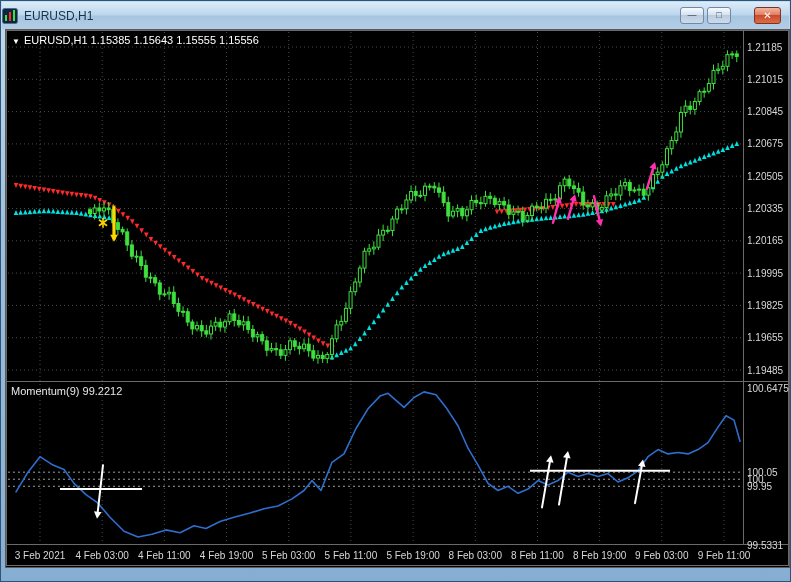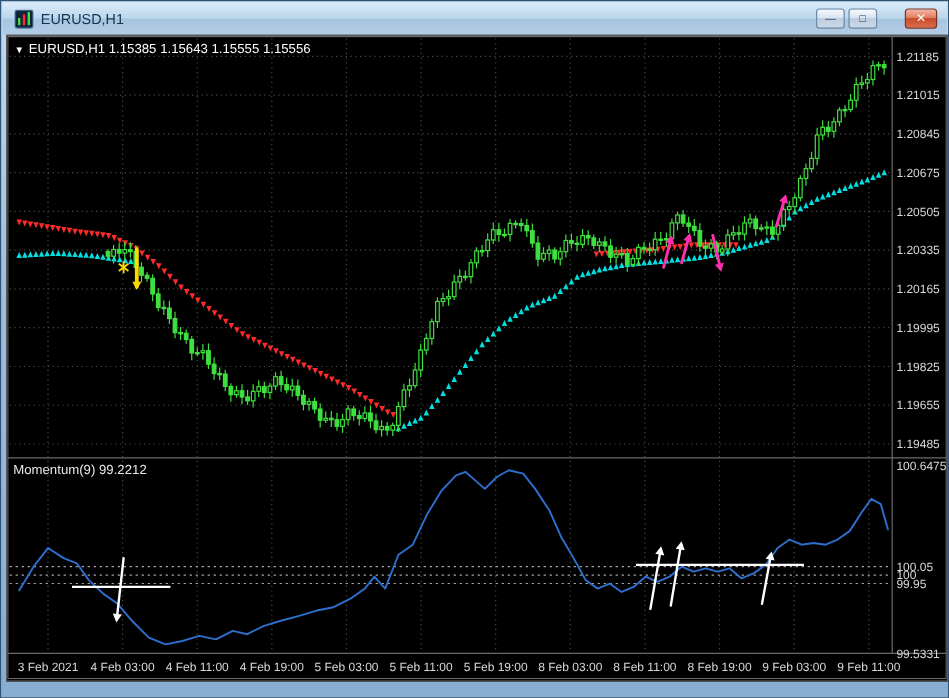--- a/index.html
+++ b/index.html
@@ -5,21 +5,21 @@
   html,body{margin:0;padding:0;background:#e8e8e8;}
   .window{
     position:relative;width:791px;height:582px;box-sizing:border-box;
     border:1px solid #2f5376;
     background:linear-gradient(180deg,#c2dcf2 0%,#9dc0de 40%,#86aed2 100%);
     font-family:"Liberation Sans",sans-serif;
     overflow:hidden;
   }
   .titlebar{
     position:absolute;left:1px;top:1px;right:1px;height:27px;
-    display:flex;align-items:center;padding:0 10px;box-sizing:border-box;
+    display:flex;align-items:center;padding:0 0;box-sizing:border-box;
     background:linear-gradient(180deg,#dcecf9 0%,#bcd6ec 48%,#a7c5e0 52%,#b4cde6 100%);
   }
   .title-icon{width:16px;height:16px;flex:0 0 auto;}
   .window-title{font-size:12px;color:#16324f;margin-left:6px;white-space:nowrap;}
   .win-buttons{position:absolute;right:8px;top:5px;display:flex;align-items:center;}
   .wbtn{
     width:24px;height:17px;border:1px solid #6e8aa6;border-radius:3px;
     background:linear-gradient(#f7fafd,#d7e3f0 45%,#bcccdf 50%,#ccdaea);
     display:flex;align-items:center;justify-content:center;
     font-size:9px;line-height:1;color:#1f3a55;padding:0;margin-left:3px;cursor:default;

